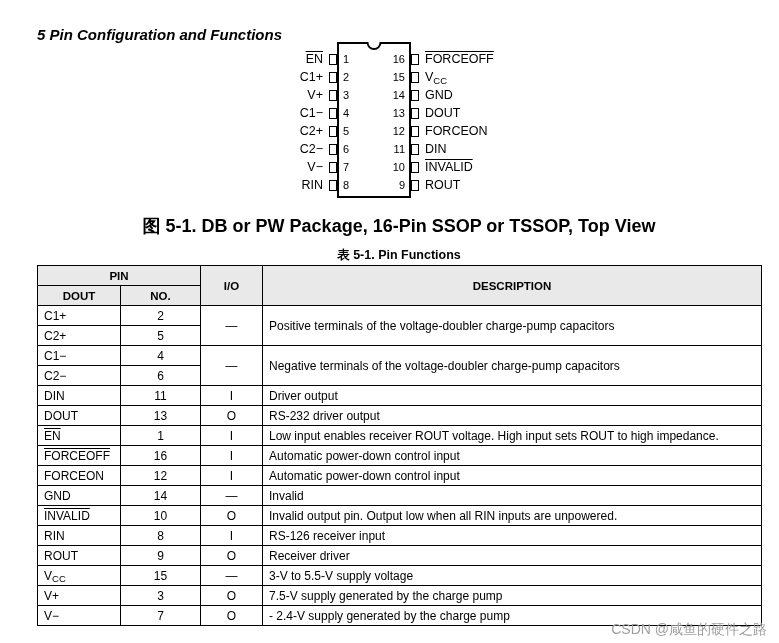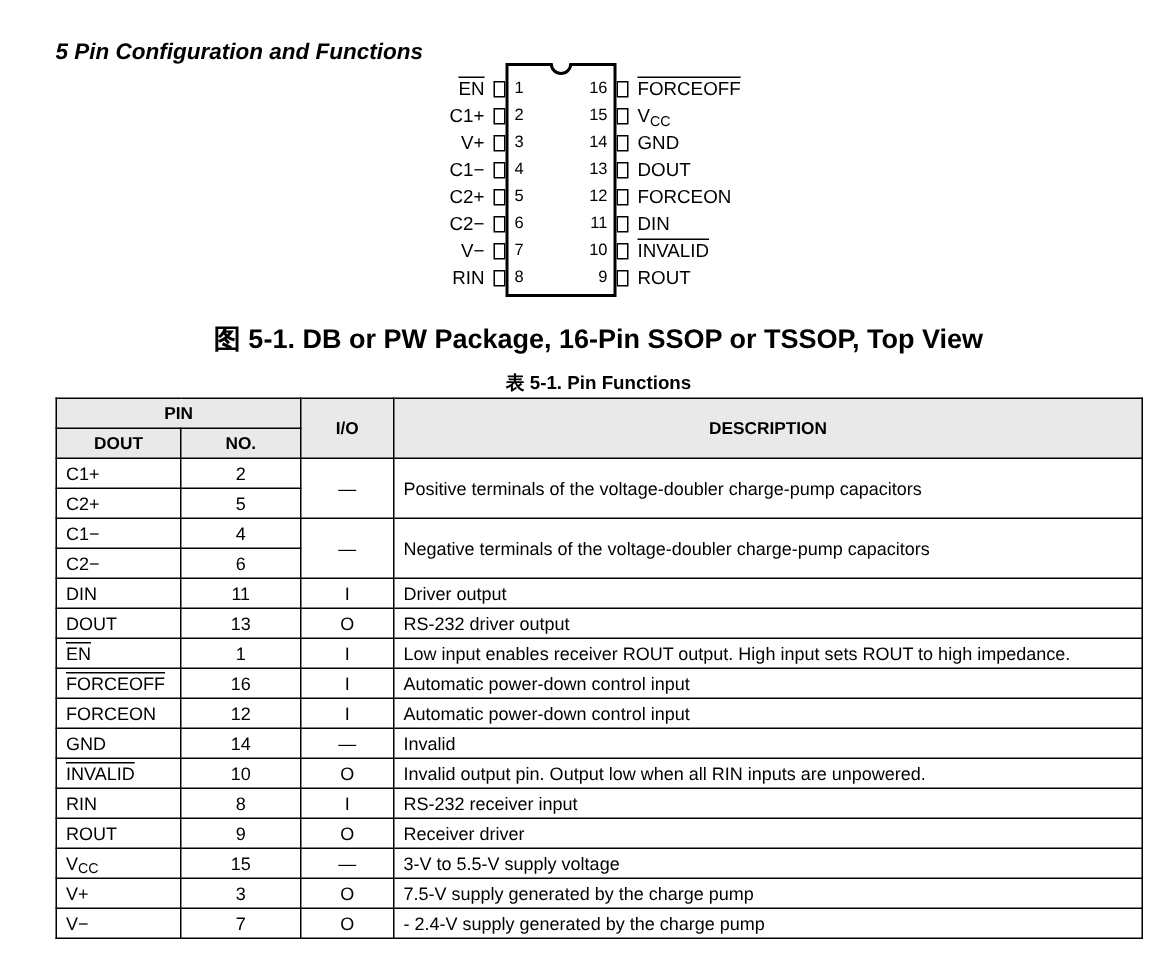--- a/index.html
+++ b/index.html
@@ -195,21 +195,21 @@
       <tr>
         <td class="c-name">DOUT</td>
         <td class="c-no">13</td>
         <td class="c-io">O</td>
         <td class="c-desc">RS-232 driver output</td>
       </tr>
       <tr>
         <td class="c-name"><span class="ov">EN</span></td>
         <td class="c-no">1</td>
         <td class="c-io">I</td>
-        <td class="c-desc">Low input enables receiver ROUT output. High input sets ROUT to high impedance.</td>
+        <td class="c-desc">Low input enables receiver ROUT voltage. High input sets ROUT to high impedance.</td>
       </tr>
       <tr>
         <td class="c-name"><span class="ov">FORCEOFF</span></td>
         <td class="c-no">16</td>
         <td class="c-io">I</td>
         <td class="c-desc">Automatic power-down control input</td>
       </tr>
       <tr>
         <td class="c-name">FORCEON</td>
         <td class="c-no">12</td>
@@ -225,21 +225,21 @@
       <tr>
         <td class="c-name"><span class="ov">INVALID</span></td>
         <td class="c-no">10</td>
         <td class="c-io">O</td>
         <td class="c-desc">Invalid output pin. Output low when all RIN inputs are unpowered.</td>
       </tr>
       <tr>
         <td class="c-name">RIN</td>
         <td class="c-no">8</td>
         <td class="c-io">I</td>
-        <td class="c-desc">RS-232 receiver input</td>
+        <td class="c-desc">RS-126 receiver input</td>
       </tr>
       <tr>
         <td class="c-name">ROUT</td>
         <td class="c-no">9</td>
         <td class="c-io">O</td>
         <td class="c-desc">Receiver driver</td>
       </tr>
       <tr>
         <td class="c-name"><span>V</span><span class="sub">CC</span></td>
         <td class="c-no">15</td>
@@ -254,14 +254,15 @@
       </tr>
       <tr>
         <td class="c-name">V−</td>
         <td class="c-no">7</td>
         <td class="c-io">O</td>
         <td class="c-desc">- 2.4-V supply generated by the charge pump</td>
       </tr>
     </tbody>
   </table>
 
+  <div class="watermark">CSDN @咸鱼的硬件之路</div>
 
 </div>
 
 </body></html>

